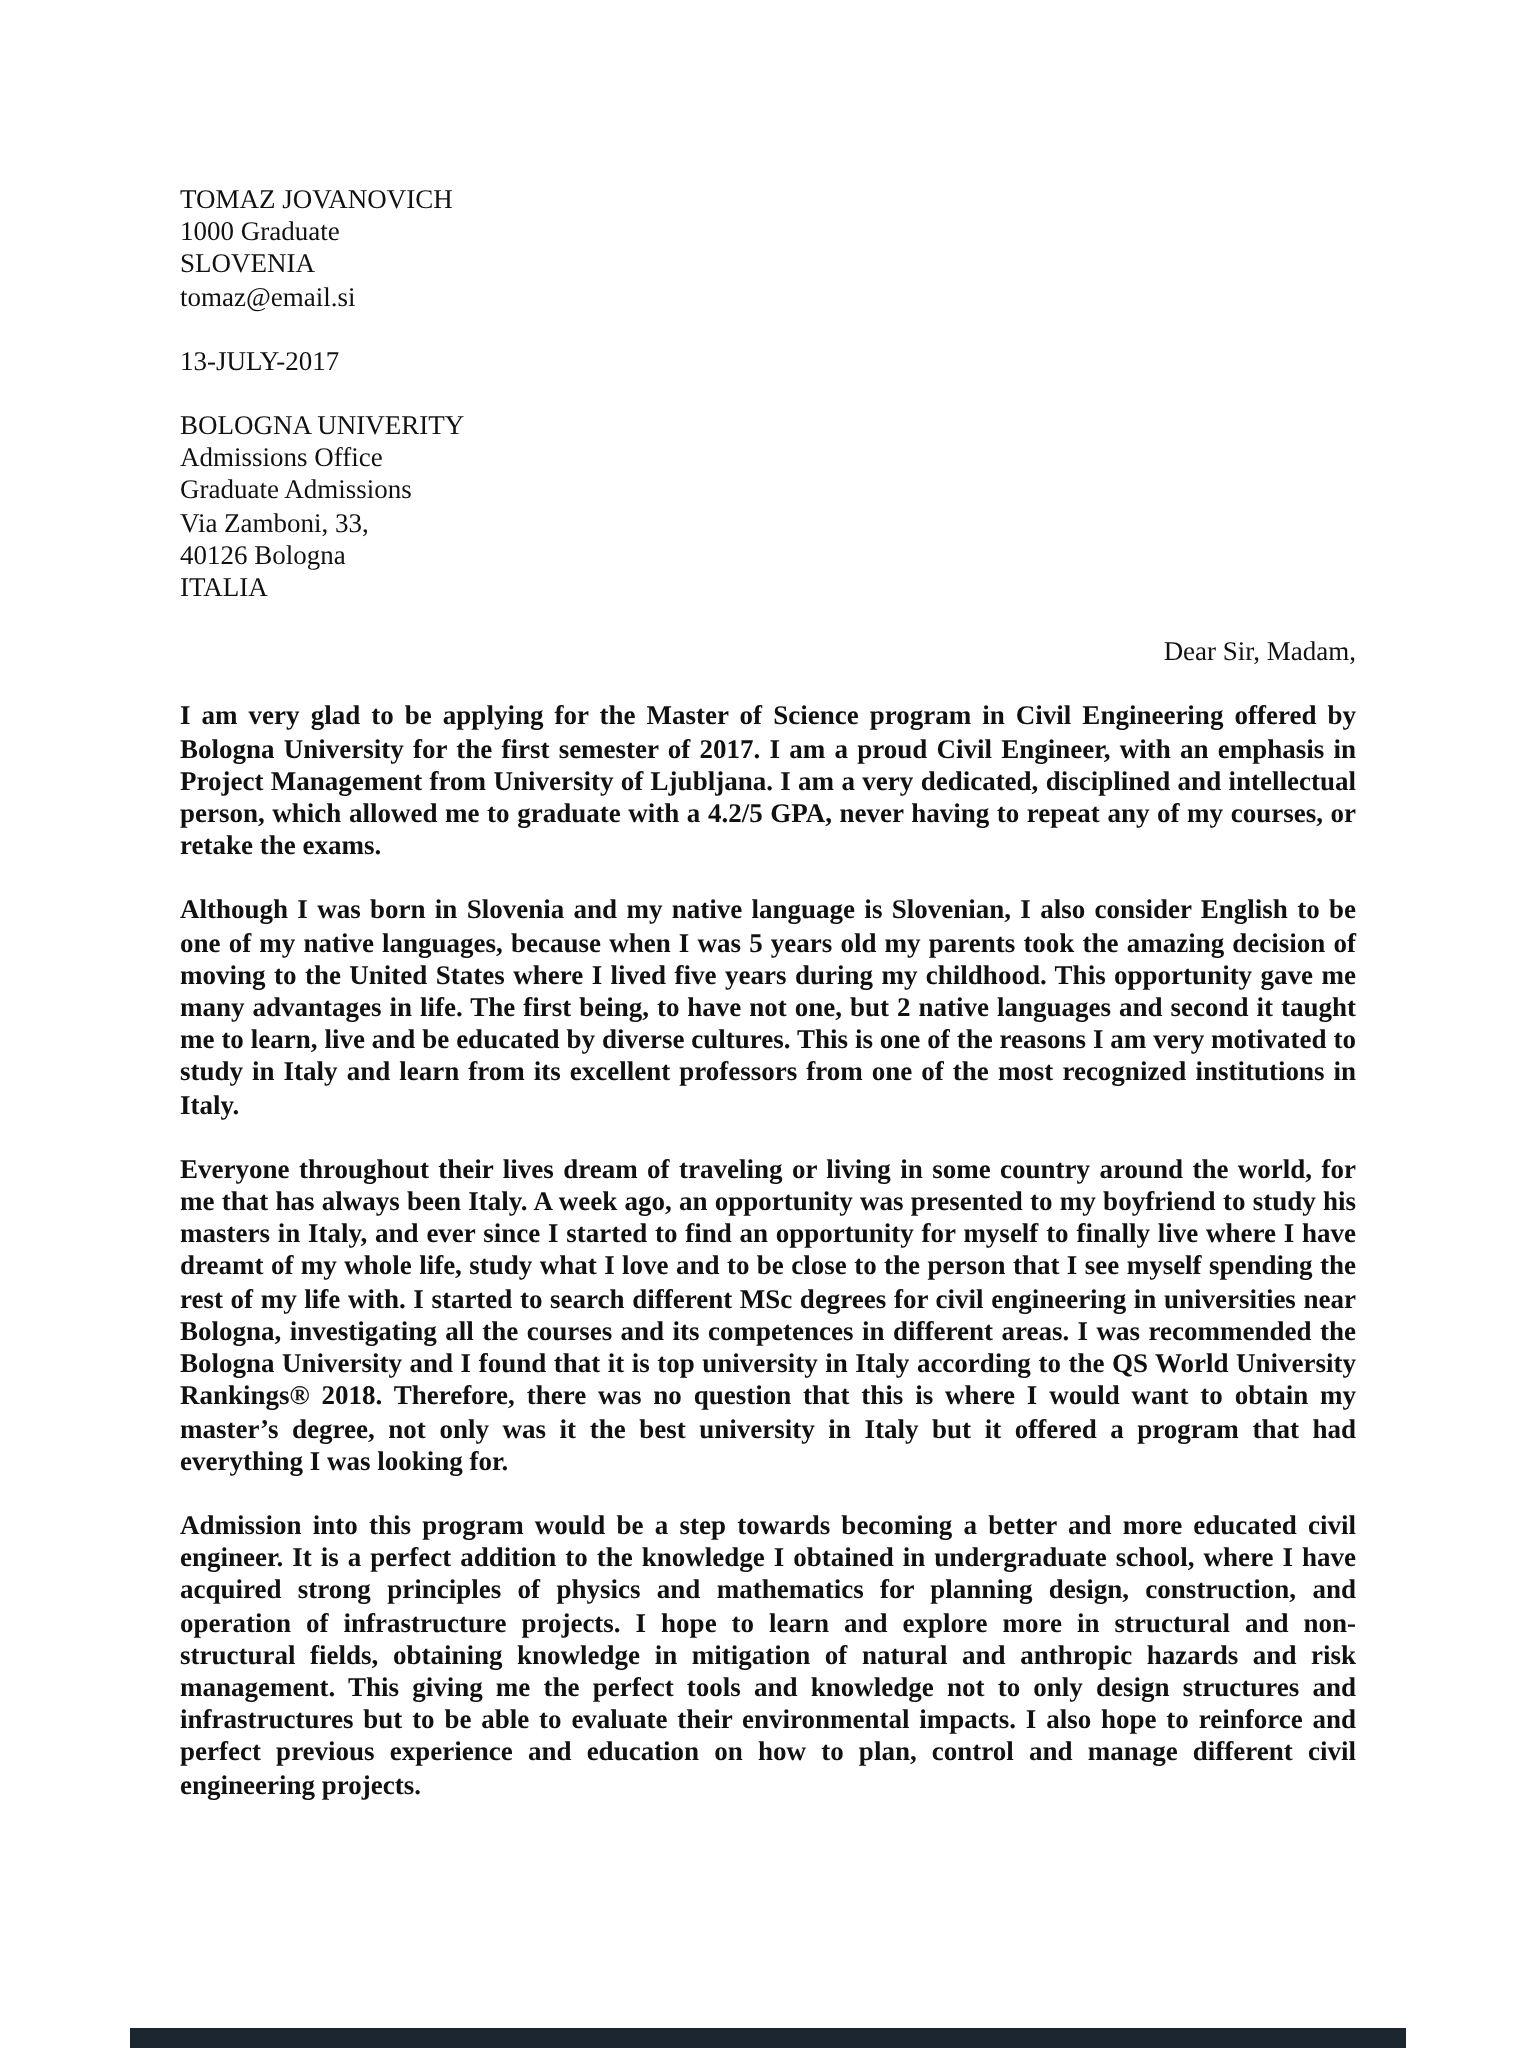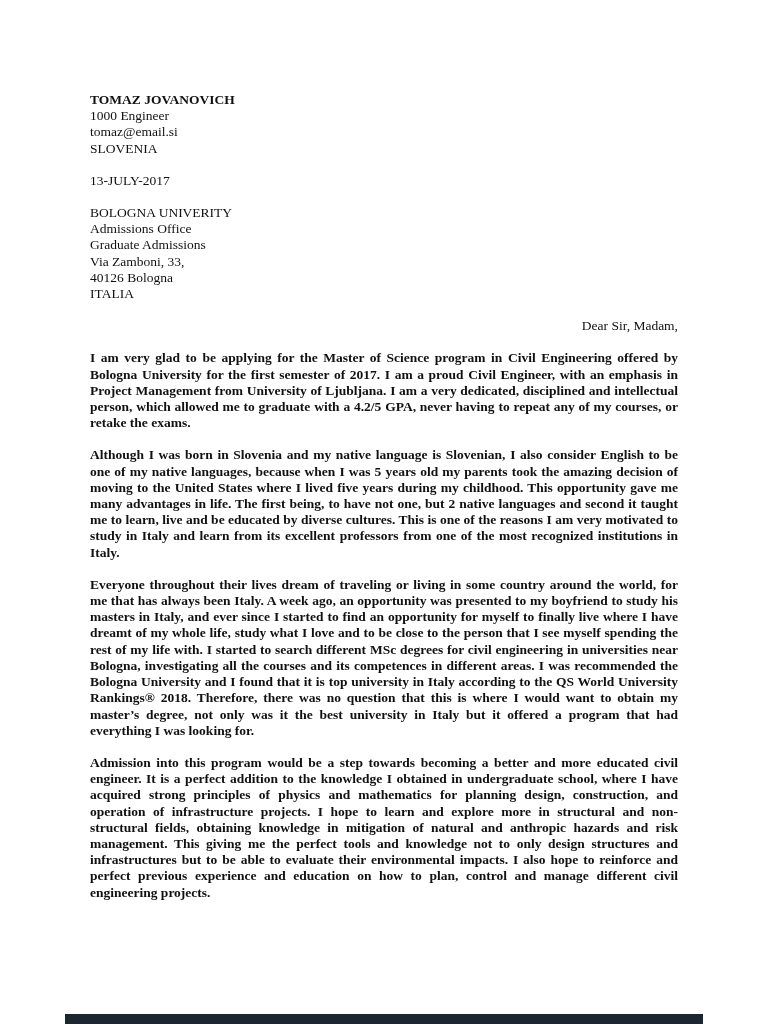--- a/index.html
+++ b/index.html
@@ -24,21 +24,21 @@
     position: absolute;
     left: 90px;
     top: 92px;
     width: 588px;
     font-size: 13.5px;
     line-height: 16.2px;
     text-align: left;
   }
   .block { margin: 0 0 16px 0; }
   .line { white-space: nowrap; }
-  .bold { font-weight: bold; }
+  .bold { font-weight: normal; }
   p.para {
     margin: 16px 0 0 0;
     text-align: justify;
     text-justify: inter-word;
     font-weight: bold;
   }
   .subject-line { margin: 0 0 16px 0; }
   .salutation { margin: 0; text-align: right; }
   .next-page-edge {
     position: absolute;
@@ -50,23 +50,23 @@
   }
 </style>
 </head>
 <body>
 
 <div class="page">
   <div class="content">
 
     <div class="block">
       <div class="line bold">TOMAZ JOVANOVICH</div>
-      <div class="line">1000 Engineer</div>
+      <div class="line">1000 Graduate</div>
+      <div class="line">SLOVENIA</div>
       <div class="line">tomaz@email.si</div>
-      <div class="line">SLOVENIA</div>
     </div>
 
     <div class="block">
       <div class="line">13-JULY-2017</div>
     </div>
 
     <div class="block">
       <div class="line">BOLOGNA UNIVERITY</div>
       <div class="line">Admissions Office</div>
       <div class="line">Graduate Admissions</div>

